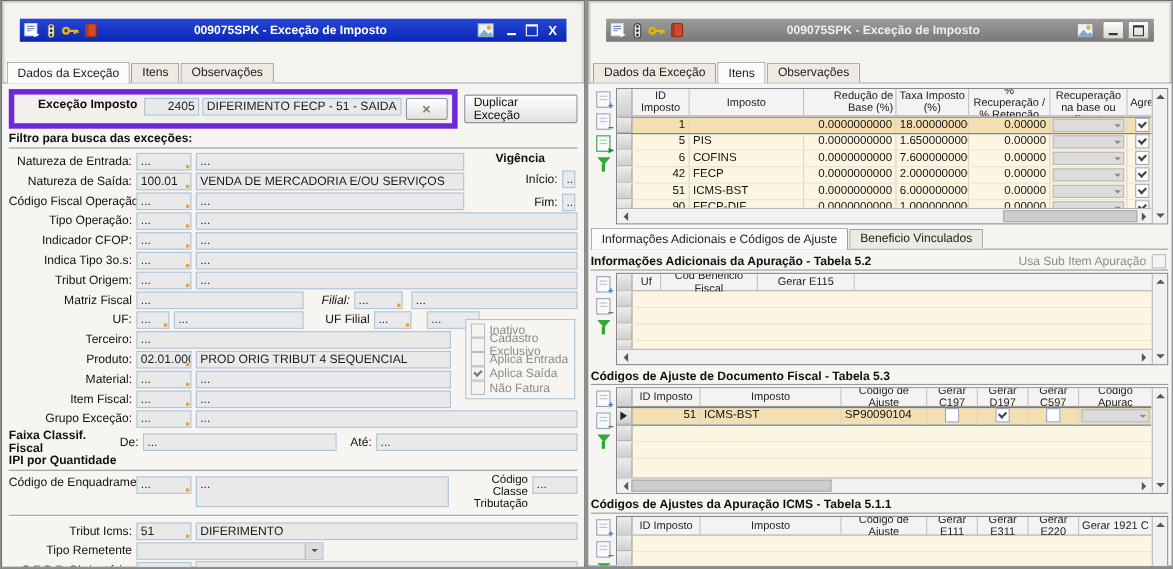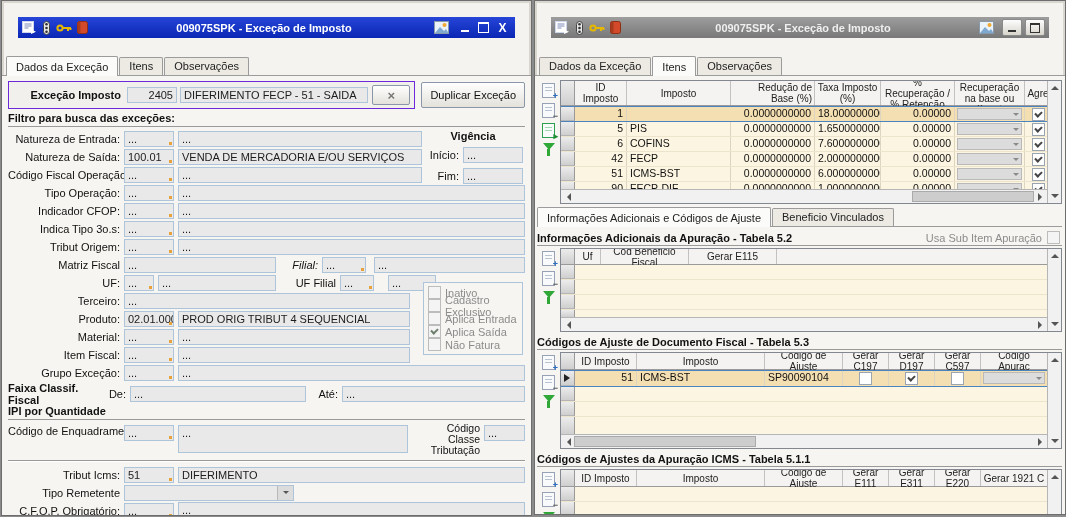--- a/index.html
+++ b/index.html
@@ -31,21 +31,21 @@
   .fld.code.lk::after{content:"";position:absolute;right:1px;bottom:1px;width:3px;height:3px;background:#e8a23c;}
   .lbl{display:inline-block;width:112px;text-align:right;padding-right:4px;white-space:nowrap;flex:none;}
   .frow{display:flex;align-items:center;height:17px;margin-bottom:1px;}
   .sechdr{font-weight:bold;border-bottom:1px solid #9a9a9a;padding:1px 0 2px;margin:2px 0 3px;}
   .cb{display:inline-block;width:11px;height:11px;background:#fff;border:1px solid #9aa5b1;position:relative;flex:none;box-sizing:content-box;}
   .cb.dis{border-color:#bcbcbc;background:#f4f4f4;}
   .cb.on::after{content:"";position:absolute;left:2px;top:2px;width:5px;height:3px;border-left:2px solid #6e7f6e;border-bottom:2px solid #6e7f6e;transform:rotate(-45deg);}
   .cb.on.dark::after{border-color:#444;}
   
   .excbox{display:flex;align-items:center;margin-top:2px;}
-  .excgrp{display:flex;align-items:center;border:1px solid #6d28d9;background:#f1f0ec;padding:3px 4px;flex:1;}
+  .excgrp{display:flex;border:5px solid #6d28d9;background:#f1f0ec;padding:3px 4px;flex:1;}
   .btn{display:inline-flex;align-items:center;justify-content:center;border:1px solid #8a97a8;background:linear-gradient(#ffffff,#e3e1da);padding:0 8px;height:20px;border-radius:2px;}
   .xbtn{width:20px;height:18px;margin-left:4px;font-weight:bold;color:#777;font-size:13px;}
   
   .gwrap{display:flex;margin:2px 0 0 0;flex:none;}
   .gtools{width:23px;display:flex;flex-direction:column;align-items:center;padding-top:3px;gap:5px;flex:none;}
   .grid{flex:1;border:1px solid #828790;background:#fff;display:flex;min-width:0;}
   .gmain{flex:1;display:flex;flex-direction:column;min-width:0;overflow:hidden;}
   .ghead{display:flex;background:#f4f3f1;border-bottom:1px solid #9a9a9a;flex:none;}
   .gh{box-sizing:border-box;border-right:1px solid #c2c2c2;font-size:10px;text-align:center;padding:1px 2px;color:#222;display:flex;align-items:center;justify-content:center;line-height:11px;flex:none;}
   .rhd{width:14px;flex:none;background:linear-gradient(#ececec,#cfcfcf);border-right:1px solid #9a9a9a;border-bottom:1px solid #b5b5b5;box-sizing:border-box;position:relative;}
@@ -73,21 +73,21 @@
   .ic-doc i{position:absolute;left:2px;right:2px;height:1px;background:#b9c2d0;}
   .ic-doc .badge{position:absolute;right:-4px;bottom:-3px;font-size:9px;font-weight:bold;line-height:8px;background:transparent;}
   .badge.plus{color:#2f6fbf;} .badge.minus{color:#555;}
   .ic-doc.green{border-color:#2e9e4f;} .ic-doc.green i{background:#9fd8b0;}
   .badge.arrow{color:#1e8e34;}
   .funnel{display:inline-block;width:0;height:0;border:6px solid transparent;border-top:7px solid #2fa838;position:relative;}
   .funnel::after{content:"";position:absolute;left:-1.5px;top:-1px;width:3px;height:7px;background:#2fa838;}
   .flags{position:absolute;right:2px;box-sizing:border-box;width:100px;border:1px solid #aec4da;background:#f6f5f1;padding:3px 4px;}
   .flagrow{display:flex;align-items:center;gap:4px;height:13px;color:#8c8c8c;}
   .vig{position:absolute;right:2px;top:0;width:100px;}
-  .vigrow{display:flex;align-items:center;height:17px;margin-bottom:4px;}
+  .vigrow{display:flex;align-items:center;height:17px;margin-bottom:4px;margin-left:48px;}
   .vigrow .lbl{width:36px;}
 </style>
 </head>
 <body>
 
 <div class="win" id="winL">
   <div class="tbar active">
     <span class="tico">
         <svg width="15" height="13">
           <rect x="0.5" y="0.5" width="11" height="11" fill="#fff" stroke="#cdd6ec"></rect>

